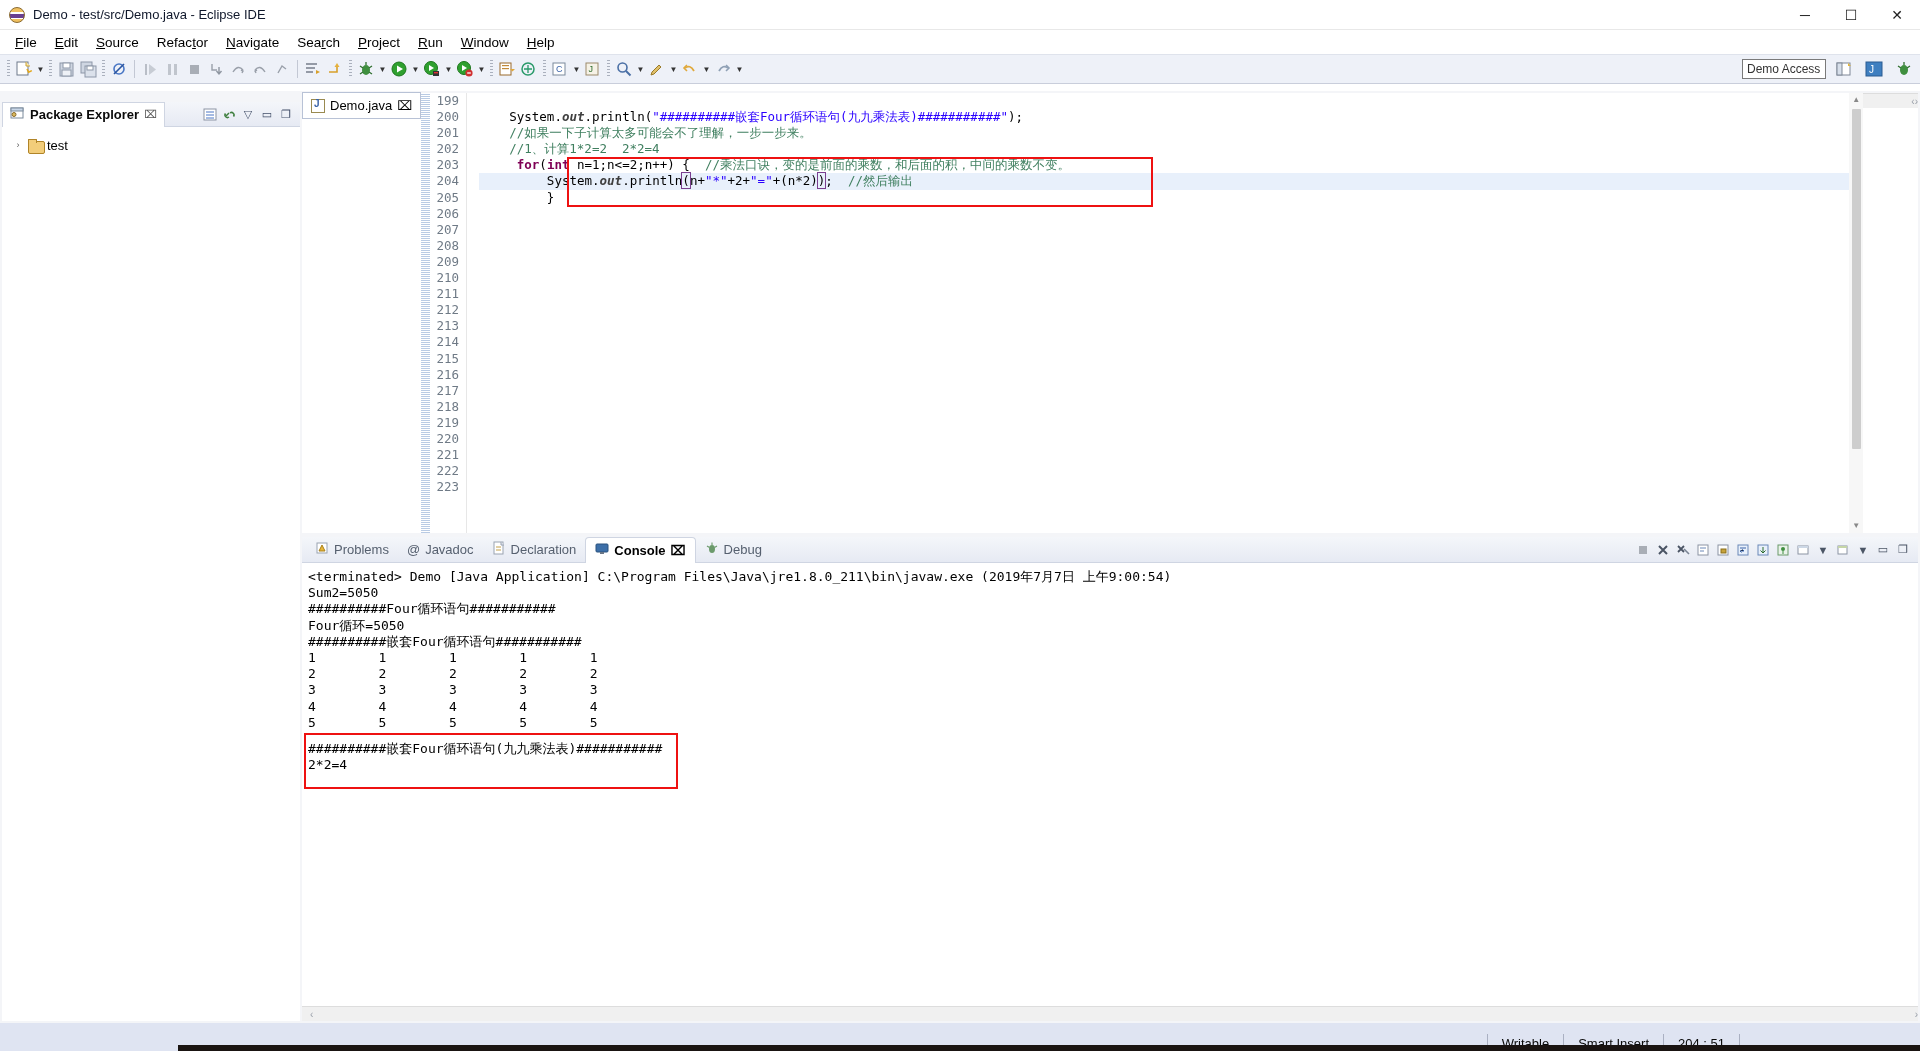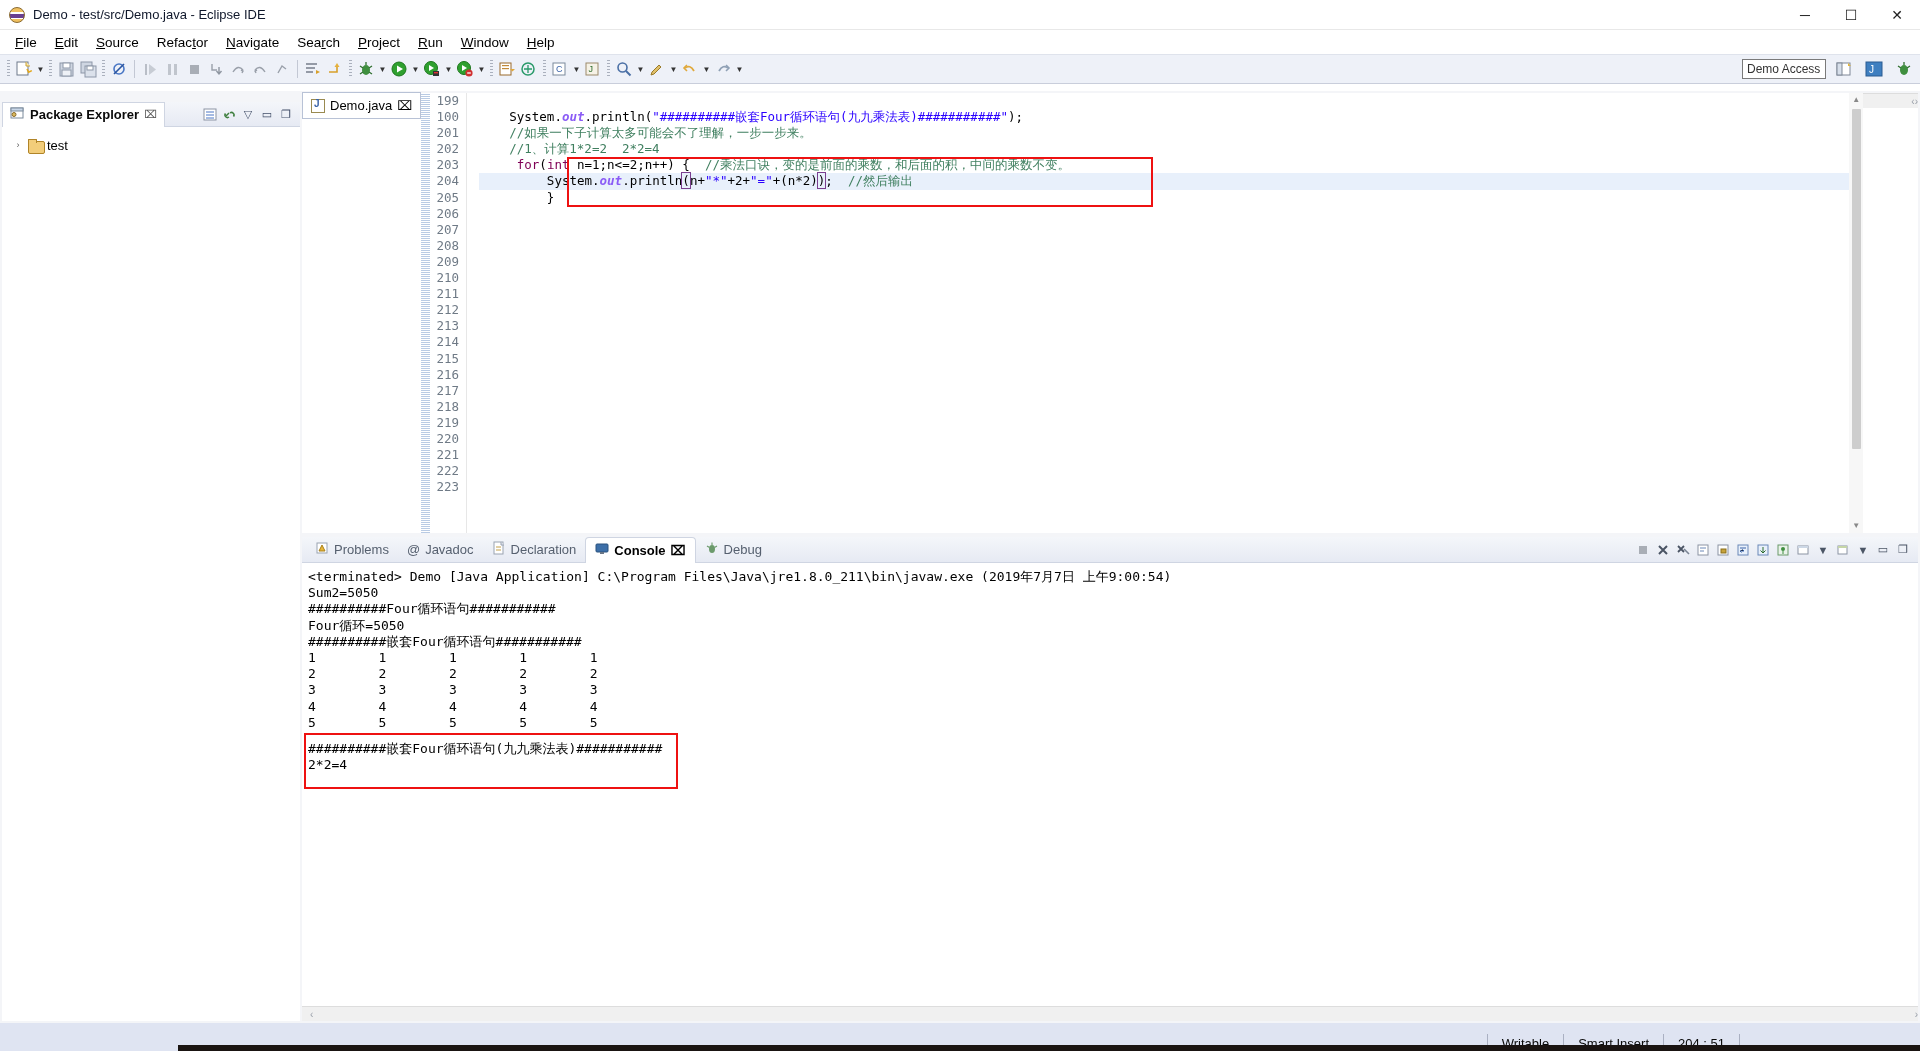--- a/index.html
+++ b/index.html
@@ -135,24 +135,24 @@
     background: repeating-linear-gradient(0deg, #b9cbe4 0 1px, #ffffff 1px 2px);
   }
   .lnum { height: 16.1px; line-height: 16.1px; position: relative; }
   .code-area {
     flex: 1; position: relative; overflow: hidden;
     font-family: "DejaVu Sans Mono", monospace; font-size: 12.5px;
     padding-left: 12px; color: #000;
   }
   .cline { height: 16.1px; line-height: 16.1px; white-space: pre; }
   .cline.hl { background: #e8f0fb; }
-  .kw { color: #7f0055; font-weight: normal; }
+  .kw { color: #7f0055; font-weight: bold; }
   .str { color: #2a00ff; }
   .cmt { color: #3f7f5f; }
-  .fld { color: #8b5cf6; font-style: italic; font-weight: bold; }
+  .fld { color: #404040; font-style: italic; font-weight: bold; }
   .brk { outline: 1px solid #7a3f8f; }
   .redbox {
     position: absolute; border: 2px solid #ee1111; pointer-events: none;
   }
   .editor-hscroll {
     height: 15px; background: #f0f0f0; border-top: 1px solid #ddd;
     display: flex; align-items: center; padding-left: 48px; font-size: 10px; color: #9aa0aa;
   }
   .vscroll {
     position: absolute; right: 0; top: 0; bottom: 0; width: 14px; background: #f7f7f7;
@@ -485,21 +485,21 @@
         <span>Demo.java</span>
         <span class="tabclose">⌧</span>
       </div>
       <div class="editor-tab-rest"></div>
     </div>
 
     <div class="editor-body">
       <div class="gutter-nums">
         <div class="stripe"></div>
         <div class="lnum">199</div>
-        <div class="lnum">100</div>
+        <div class="lnum">200</div>
         <div class="lnum">201</div>
         <div class="lnum">202</div>
         <div class="lnum">203</div>
         <div class="lnum">204</div>
         <div class="lnum">205</div>
         <div class="lnum">206</div>
         <div class="lnum">207</div>
         <div class="lnum">208</div>
         <div class="lnum">209</div>
         <div class="lnum">210</div>

